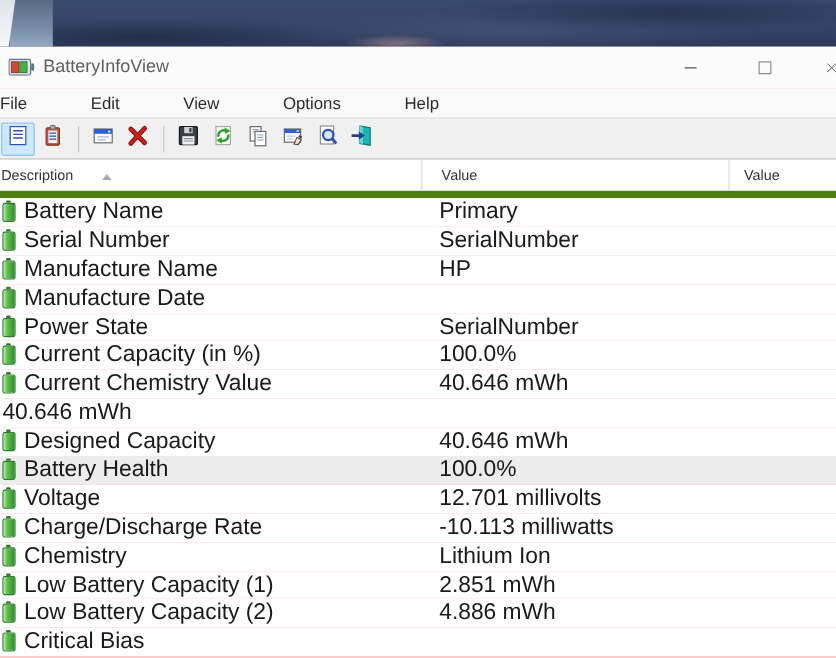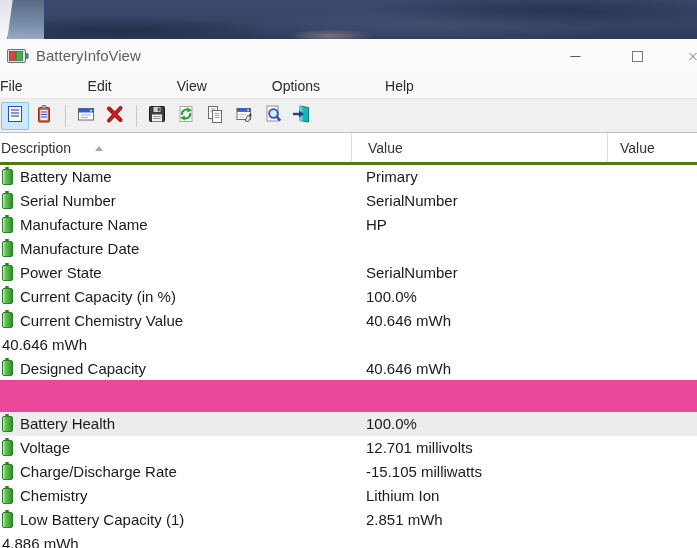--- a/index.html
+++ b/index.html
@@ -24,71 +24,71 @@
   }
   .wp-sliver{
     position:absolute; left:-6px; top:0; width:16px; height:39px;
     background:linear-gradient(180deg,#dfe3e8 0%, #f6f8fa 100%);
     transform:skewX(-8deg);
   }
 
   
   .app-window{
     position:absolute; left:0; top:39px; width:697px; height:509px;
-    background:#ec4899;
+    background:#fca5a5;
   }
 
   
   .titlebar{ position:relative; height:35px; background:#fbfbfb; }
   .app-icon{ position:absolute; left:7px; top:9px; width:22px; height:16px; }
   .title{ position:absolute; left:36px; top:8px; font-size:15px; color:#5f5f5f; }
   .wc{ position:absolute; top:0; height:35px; display:flex; align-items:center; justify-content:center; }
   .wc-min{ left:558px; width:34px; }
   .wc-max{ left:620px; width:34px; }
   .wc-close{ left:683px; width:14px; overflow:hidden; justify-content:flex-start; padding-left:6px; }
 
   
-  .menubar{ height:24px; background:#f9f9f9; display:flex; align-items:center; font-size:14px; color:#2b2b2b;gap:12px; }
+  .menubar{ height:24px; background:#f9f9f9; display:flex; align-items:center; font-size:14px; color:#2b2b2b; }
   .menu-item{ margin-right:17px; cursor:default;margin-left:36px; }
   .menu-item:first-child{ margin-left:0px; }
 
   
   .toolbar{
     height:35px; background:#f0f0f0; border-top:1px solid #e6e6e6; border-bottom:1px solid #bfbfbf;
     display:flex; align-items:center; padding-left:1px;
   }
   .tbtn{
     width:28px; height:28px; display:flex; align-items:center; justify-content:center;
     border:1px solid transparent; border-radius:2px; margin-right:1px;
   }
   .tbtn.selected{ background:#cce8ff; border-color:#84c3ea; }
   .tsep{ width:1px; height:22px; background:#c6c6c6; margin:0 6px; }
 
   
   .list-header{
     height:32px; background:#fff; display:flex; align-items:flex-start;
-    font-size:14px; color:#333; border-bottom:3px solid #4d7c0f;
+    font-size:12px; color:#333; border-bottom:6px solid #4d7c0f;
   }
   .hcol{ height:100%; display:flex; align-items:center; position:relative; }
   .hcol-desc{ width:352px; padding-left:1px; border-right:1px solid #dcdcdc; }
   .hcol-val1{ width:256px; padding-left:16px; border-right:1px solid #dcdcdc; }
   .hcol-val2{ flex:1; padding-left:12px; }
   .sort-arrow{
     width:0; height:0; margin-left:24px; margin-top:2px;
     border-left:4px solid transparent; border-right:4px solid transparent;
     border-bottom:5px solid #a8a8a8;
   }
 
   
   .rows{ position:relative; }
   .row{
-    height:23.9px; display:flex; align-items:center; font-size:15px; color:#1a1a1a;
+    height:23.9px; display:flex; align-items:center; font-size:19px; color:#1a1a1a;
     padding-left:2px; background:#fff;
   }
-  .row.selected{ background:#ececec;margin-top:32px; }
+  .row.selected{ background:#ececec; }
   .cell-desc{ width:364px; display:flex; align-items:center; }
   .cell-val{ width:252px; }
   .bat-icon{
     width:11px; height:16px; border:1px solid #2e7d2a; border-radius:2px;
     background:linear-gradient(90deg,#cdeabf 0%, #62c353 30%, #3fa736 75%, #2f8c2a 100%);
     position:relative; margin-right:7px; flex:none;
   }
   .bat-icon::before{
     content:""; position:absolute; top:-3px; left:2px; width:4px; height:2px;
     background:#2e7d2a; border-radius:1px;
@@ -352,37 +352,41 @@
           <span class="bat-icon"></span>
           <span>Voltage</span>
         </span>
       <span class="cell-val">12.701 millivolts</span>
     </div>
     <div class="row">
       <span class="cell-desc">
           <span class="bat-icon"></span>
           <span>Charge/Discharge Rate</span>
         </span>
-      <span class="cell-val">-15.105 milliwatts</span>
+      <span class="cell-val">-10.113 milliwatts</span>
     </div>
     <div class="row">
       <span class="cell-desc">
           <span class="bat-icon"></span>
           <span>Chemistry</span>
         </span>
       <span class="cell-val">Lithium Ion</span>
     </div>
     <div class="row">
       <span class="cell-desc">
           <span class="bat-icon"></span>
           <span>Low Battery Capacity (1)</span>
         </span>
       <span class="cell-val">2.851 mWh</span>
     </div>
     <div class="row">
+      <span class="cell-desc">
+          <span class="bat-icon"></span>
+          <span>Low Battery Capacity (2)</span>
+        </span>
       <span class="cell-val">4.886 mWh</span>
     </div>
     <div class="row">
       <span class="cell-desc">
           <span class="bat-icon"></span>
           <span>Critical Bias</span>
         </span>
       <span class="cell-val"></span>
     </div>
 

